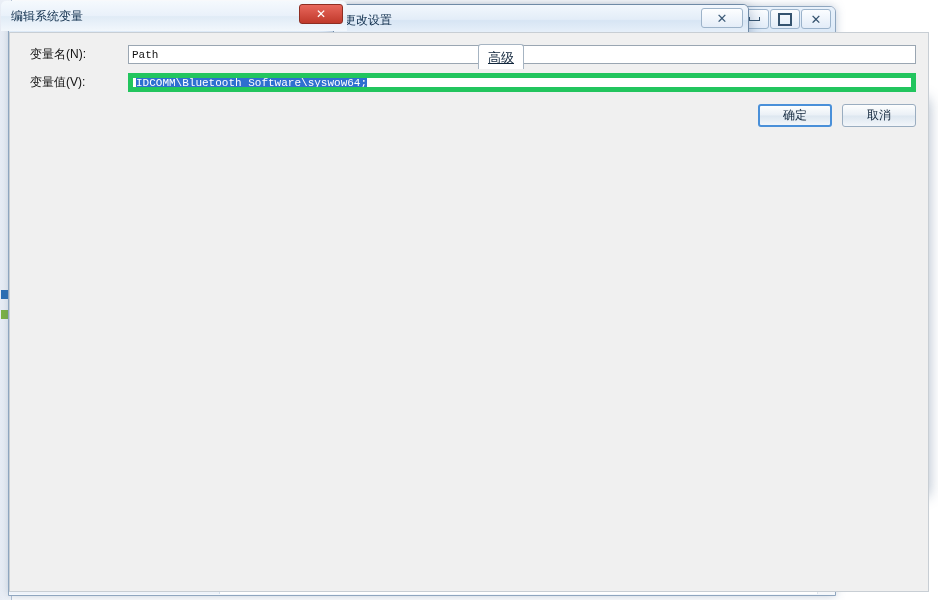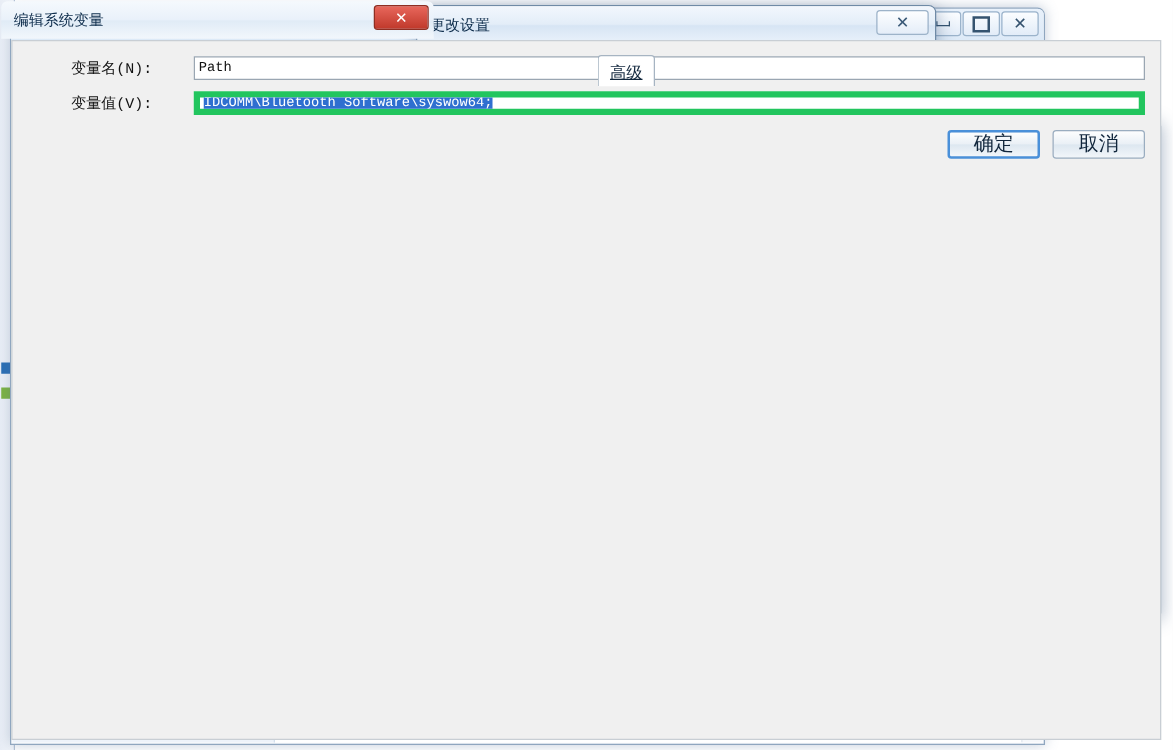--- a/index.html
+++ b/index.html
@@ -196,21 +196,21 @@
   }
   .fs-text { font-size: 12px; color: #111; }
   .fs-perf { height: 68px; }
   .fs-user { height: 68px; }
   .fs-boot { height: 68px; }
   .dlg-footer { position: absolute; left: 10px; right: 10px; bottom: 10px; display: flex; justify-content: flex-end; gap: 7px; }
   .btn {
     min-width: 74px; height: 23px; padding: 0 10px;
     background: linear-gradient(#fdfefe,#eaf0f6 48%, #dde7f0 52%, #f2f6fa);
     border: 1px solid #9aadc0; border-radius: 3px;
-    font-size: 16px; color: #11263c;
+    font-size: 12px; color: #11263c;
     display: inline-flex; align-items: center; justify-content: center;
     font-family: Liberation Mono, monospace;
   }
   .btn.mono { font-family: "Liberation Mono", monospace; font-size: 11px; }
   .btn.default { border: 2px solid #4a90d9; }
 
   
   #envvars { left: 543px; top: 95px; width: 386px; height: 398px; }
   .ev-section { position: absolute; left: 14px; right: 14px; }
   .ev-legend-wrap { position: relative; border: 1px solid #c8ced4; padding-top: 6px; }
@@ -252,21 +252,21 @@
     background: linear-gradient(#e8675c,#c0392b);
     border: 1px solid #8e2e22; border-radius: 3px;
     color: #fff; font-size: 12px; font-family: "DejaVu Sans", sans-serif;
     display: flex; align-items: center; justify-content: center;
   }
   .ev-inner {
     position: absolute; left: 9px; right: 9px; top: 32px; bottom: 8px;
     border: 1px solid #c8ced4; background: #f0f0f0; padding: 12px 12px 0 12px;
   }
   .frow { display: flex; align-items: center; margin-bottom: 9px; }
-  .frow .flbl { width: 106px; font-size: 12px; color: #111; font-family: Liberation Mono, monospace; padding-left: 8px; margin-left: 27px;}
+  .frow .flbl { width: 106px; font-size: 12px; color: #111; font-family: Liberation Sans, sans-serif; padding-left: 8px;}
   .finput {
     flex: 1; height: 19px; background: #ffffff; border: 1px solid #9aa6b2;
     font-size: 11px; color: #111; font-family: "Liberation Mono", monospace;
     display: flex; align-items: center; padding: 0 3px; overflow: hidden;
   }
   .finput.sel { border: 5px solid #22c55e; }
   .sel-text { background: #2f6fd0; color: #ffffff; white-space: nowrap; }
   .editvar-footer { display: flex; justify-content: flex-end; gap: 10px; padding-top: 3px; }
 </style>
 </head>

